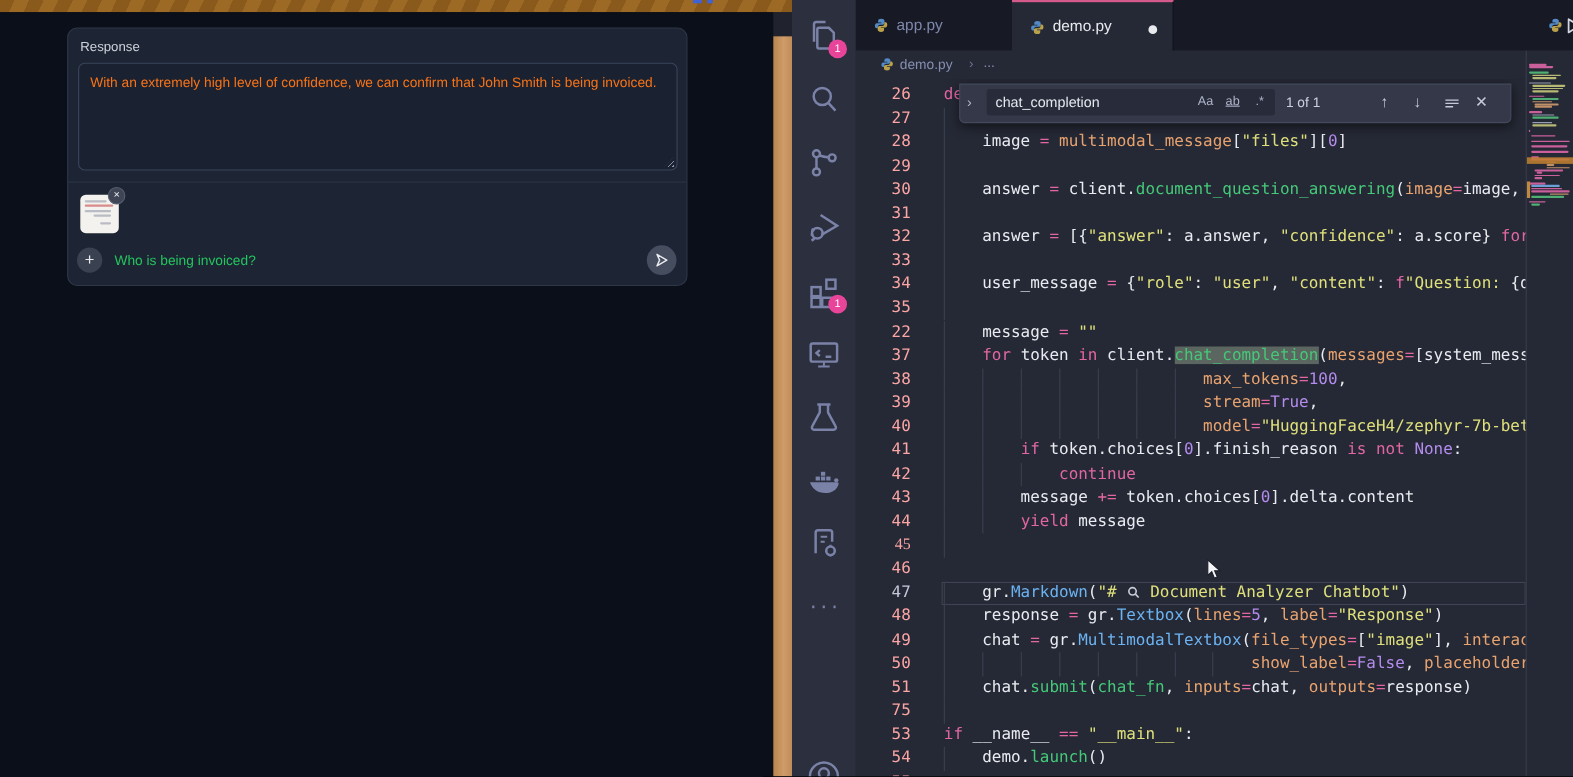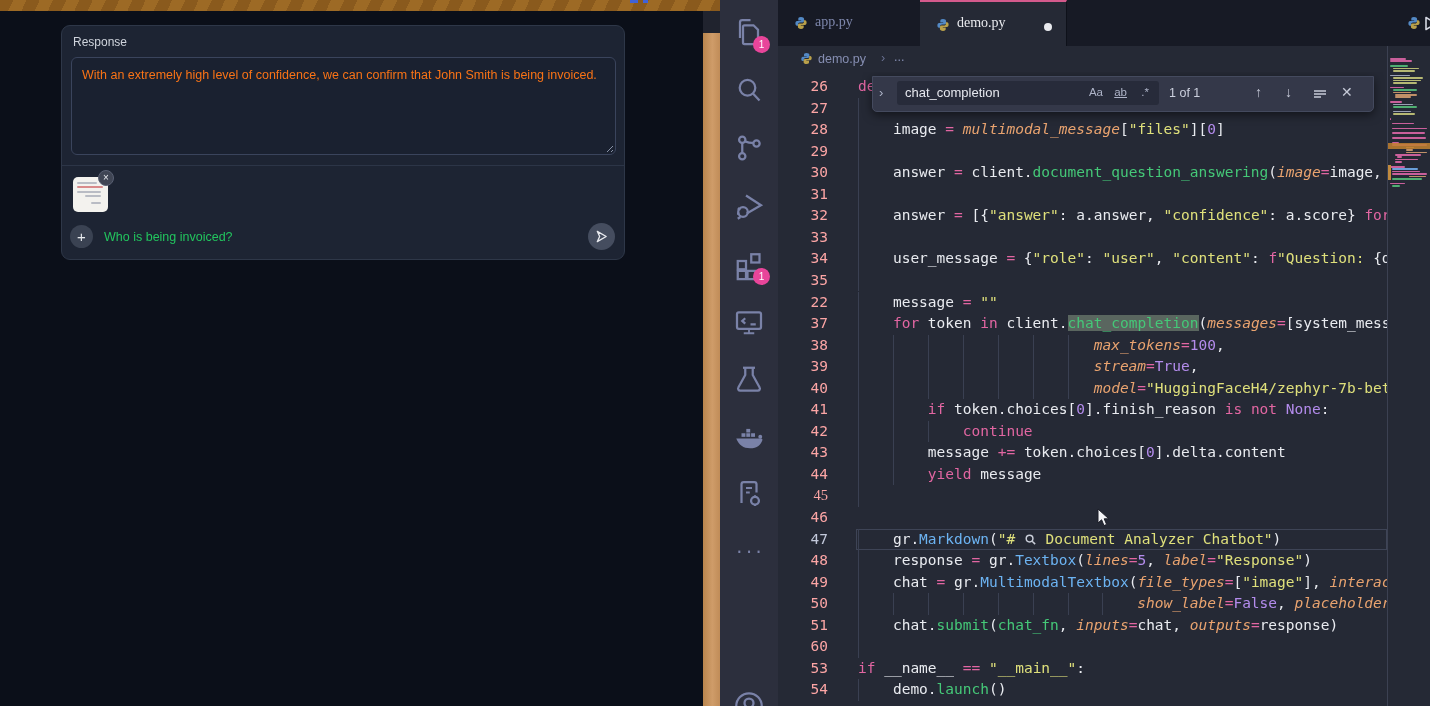--- a/index.html
+++ b/index.html
@@ -39,41 +39,41 @@
   #vscode{position:absolute;left:720px;top:0;width:710px;height:706px;background:#252935;
     font-family:"DejaVu Sans Mono",monospace;}
   #activitybar{position:absolute;left:0;top:0;width:58px;height:706px;background:#2c2f3d;}
   .act{position:absolute;left:11px;width:36px;height:36px;}
   .act svg{stroke:#7a82a8;fill:none;stroke-width:1.5;}
   .badge{position:absolute;right:-3px;bottom:-3px;width:17px;height:17px;border-radius:50%;
     background:var(--badge,#e8459a);color:#fff;font-family:"Liberation Sans",sans-serif;
     font-size:10px;line-height:17px;text-align:center;}
   #tabbar{position:absolute;left:58px;top:0;right:0;height:46px;background:#171a25;}
   .tab{position:absolute;top:0;height:46px;border-right:1px solid #0e111a;color:#7e87ac;
-    font-family:Liberation Serif, serif;font-size:14px;}
+    font-family:Liberation Sans, sans-serif;font-size:14px;}
   .tab.active{background:#252935;border-top:2px solid var(--accent,#d45a8c);color:#e9eaee;}
   .tab .pyico{position:absolute;left:16px;top:16px;}
   .tab .tlabel{position:absolute;left:37px;top:14px;}
   .tab.active .tlabel{top:13px;}
   .tab .tdesc{position:absolute;left:115px;top:16px;font-size:11.5px;color:#5d6588;}
   .mod-dot{position:absolute;right:14px;top:21px;width:8px;height:8px;border-radius:50%;background:#e9eaee;}
   .eaction svg{stroke:#d4d7e2;fill:none;stroke-width:1.6;}
   #breadcrumb{position:absolute;left:58px;top:46px;right:43px;height:26px;background:#252935;
     font-family:"Liberation Sans",sans-serif;font-size:12.5px;color:#868eb2;}
   #editor{position:absolute;left:58px;top:72px;width:609px;bottom:0;background:#252935;overflow:hidden;}
   .crow{position:absolute;left:0;width:100%;height:21.55px;white-space:pre;font-size:14.5px;line-height:21.55px;}
   .lnum{position:absolute;left:0;width:50px;text-align:right;color:#fca5a5;}
   .lnum.on{color:#c3c9db;}
   .ct{position:absolute;left:80px;top:0;}
   .guide{position:absolute;top:0;width:1px;height:21.55px;background:#3a4052;}
   .curline{position:absolute;left:78px;right:0;height:21.55px;border:1px solid #3e4456;box-sizing:border-box;}
   .s-fg{color:var(--c-fg,#e9ebf0);} .s-kw,.s-op{color:var(--c-kw,#e266a2);}
   .s-fn{color:var(--c-fn,#45c878);} .s-cls{color:var(--c-cls,#6cb3f2);}
   .s-str{color:var(--c-str,#dfe07b);} .s-num{color:var(--c-num,#b48ced);}
-  .s-par{color:var(--c-par,#e9a36f);font-style:italic;}
+  .s-par{color:var(--c-par,#e9a36f);}
   .s-match{color:var(--c-fn,#45c878);background:#5a665f;}
   .s-emoji svg{stroke:#c9cdd8;fill:none;stroke-width:1.6;vertical-align:-2px;}
   #find{position:absolute;left:94px;top:4px;width:500px;height:34px;background:#343849;
     border:1px solid #444a5e;border-radius:0 0 5px 5px;box-shadow:0 3px 10px rgba(0,0,0,.5);
     font-family:"Liberation Sans",sans-serif;}
   #find .fchev{position:absolute;left:6px;top:8px;color:#aeb4c8;font-size:13px;cursor:pointer;}
   #find .finput{position:absolute;left:24px;top:4px;width:262px;height:24px;background:#272b3a;border-radius:3px;}
   #find .ftext{position:absolute;left:8px;top:4px;font-size:13px;color:#e6e8ef;
     font-family:"Liberation Sans",sans-serif;}
   .fopt{position:absolute;top:5px;font-size:11.5px;color:#aeb4c8;cursor:pointer;}
@@ -283,21 +283,21 @@
           <div class="crow" style="top: 413.45px; font-family: Liberation Serif, serif;"><div class="guide" style="left: 80px;"></div><span class="lnum">45</span><span class="ct"></span></div>
           <div class="crow" style="top: 435px;"><span class="lnum">46</span></div>
           <div class="crow" style="top: 456.55px;"><div class="curline"></div><div class="guide" style="left: 80px;"></div><span class="lnum on">47</span><span class="ct"><span class="s-fg">    gr.</span><span class="s-cls">Markdown</span><span class="s-fg">(</span><span class="s-str">"# </span><span class="s-emoji"><svg width="13" height="13" viewBox="0 0 14 14">
                   <circle cx="6" cy="6" r="3.6"></circle>
                   <path d="M8.8 8.8 L12 12"></path>
                 </svg></span><span class="s-str"> Document Analyzer Chatbot"</span><span class="s-fg">)</span></span></div>
           <div class="crow" style="top: 478.1px;"><div class="guide" style="left: 80px;"></div><span class="lnum">48</span><span class="ct"><span class="s-fg">    response </span><span class="s-op">=</span><span class="s-fg"> gr.</span><span class="s-cls">Textbox</span><span class="s-fg">(</span><span class="s-par">lines</span><span class="s-op">=</span><span class="s-num">5</span><span class="s-fg">, </span><span class="s-par">label</span><span class="s-op">=</span><span class="s-str">"Response"</span><span class="s-fg">)</span></span></div>
           <div class="crow" style="top: 499.65px;"><div class="guide" style="left: 80px;"></div><span class="lnum">49</span><span class="ct"><span class="s-fg">    chat </span><span class="s-op">=</span><span class="s-fg"> gr.</span><span class="s-cls">MultimodalTextbox</span><span class="s-fg">(</span><span class="s-par">file_types</span><span class="s-op">=</span><span class="s-fg">[</span><span class="s-str">"image"</span><span class="s-fg">], </span><span class="s-par">interacti</span></span></div>
           <div class="crow" style="top: 521.2px;"><div class="guide" style="left: 80px;"></div><div class="guide" style="left: 114.92px;"></div><div class="guide" style="left: 149.84px;"></div><div class="guide" style="left: 184.76px;"></div><div class="guide" style="left: 219.68px;"></div><div class="guide" style="left: 254.6px;"></div><div class="guide" style="left: 289.52px;"></div><div class="guide" style="left: 324.44px;"></div><span class="lnum">50</span><span class="ct"><span class="s-fg">                                </span><span class="s-par">show_label</span><span class="s-op">=</span><span class="s-num">False</span><span class="s-fg">, </span><span class="s-par">placeholder</span></span></div>
           <div class="crow" style="top: 542.75px;"><div class="guide" style="left: 80px;"></div><span class="lnum">51</span><span class="ct"><span class="s-fg">    chat.</span><span class="s-fn">submit</span><span class="s-fg">(</span><span class="s-fn">chat_fn</span><span class="s-fg">, </span><span class="s-par">inputs</span><span class="s-op">=</span><span class="s-fg">chat, </span><span class="s-par">outputs</span><span class="s-op">=</span><span class="s-fg">response)</span></span></div>
-          <div class="crow" style="top: 564.3px;"><div class="guide" style="left: 80px;"></div><span class="lnum">60</span><span class="ct"></span></div>
+          <div class="crow" style="top: 564.3px;"><div class="guide" style="left: 80px;"></div><span class="lnum">75</span><span class="ct"></span></div>
           <div class="crow" style="top: 585.85px;"><span class="lnum">53</span><span class="ct"><span class="s-kw">if</span><span class="s-fg"> __name__ </span><span class="s-op">==</span><span class="s-fg"> </span><span class="s-str">"__main__"</span><span class="s-fg">:</span></span></div>
           <div class="crow" style="top: 607.4px;"><div class="guide" style="left: 80px;"></div><span class="lnum">54</span><span class="ct"><span class="s-fg">    demo.</span><span class="s-fn">launch</span><span class="s-fg">()</span></span></div>
           <div class="crow" style="top: 628.95px;"><span class="lnum">55</span><span class="ct"></span></div>
         </div>
       <div id="find">
         <span class="fchev">›</span>
         <div class="finput">
           <span class="ftext">chat_completion</span>
           <span class="fopt" style="right:56px">Aa</span>
           <span class="fopt" style="right:32px;text-decoration:underline">ab</span>

